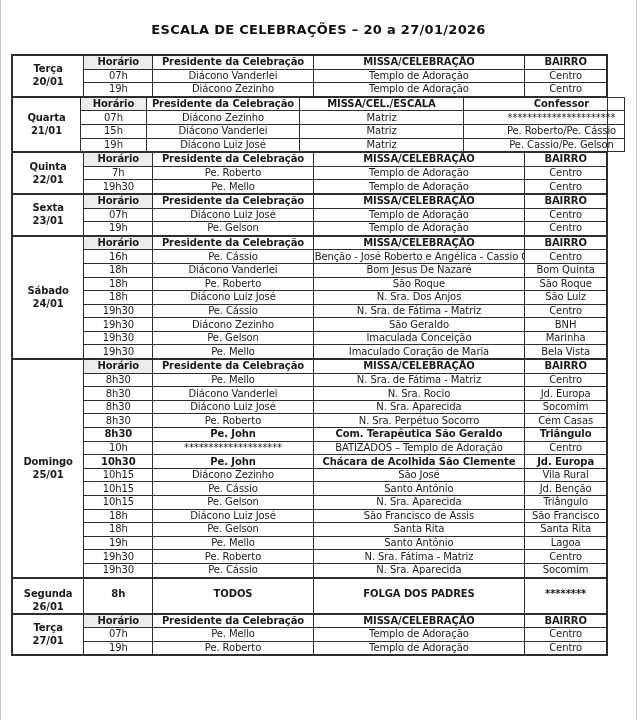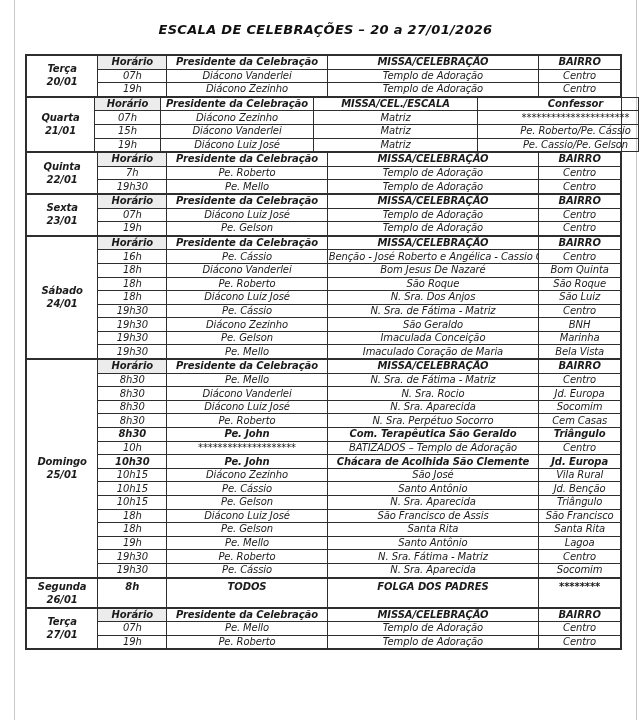--- a/index.html
+++ b/index.html
@@ -9,25 +9,24 @@
     --page-edge:#c9c9c9;
   }
   *{box-sizing:border-box;}
   html,body{margin:0;padding:0;}
   body{
     width:643px;height:720px;background:#ffffff;
     font-family:"DejaVu Sans","Liberation Sans",sans-serif;
     color:var(--text);
   }
   .page{
-    margin-left:14px;margin-right:6px;height:720px;
+    margin-right:6px;height:720px;
     border-left:1px solid var(--page-edge);
     border-right:1px solid var(--page-edge);
     padding-top:22px;
-    font-style:italic;
   }
   .title{
     text-align:center;font-weight:bold;font-size:13px;
     letter-spacing:0.3px;color:#101010;margin:0 0 0 0;
     font-family:"DejaVu Sans","Liberation Sans",sans-serif;
   }
   .tablewrap{
     margin:17px 0 0 10px;width:597px;
     border:1px solid var(--border);
   }
@@ -52,21 +51,21 @@
 
   td.hdr{font-weight:bold;}
   td.hdr-time{background:var(--header-shade);}
   td.day-cell{
     font-weight:bold;font-size:10.5px;letter-spacing:1.3px;
     line-height:12px;
   }
   td.day-cell .date{margin-top:1px;}
   tr.bold td{font-weight:bold;}
   table.tall td{
-    height:29px;vertical-align:top;padding-top:2px;
+    height:29px;vertical-align:top;padding-top:9px;
   }
 </style>
 </head>
 <body>
 
 <div class="page">
   <h1 class="title">ESCALA DE CELEBRAÇÕES – 20 a 27/01/2026</h1>
   <div class="tablewrap">
       <table class="block standard">
         <tbody>

